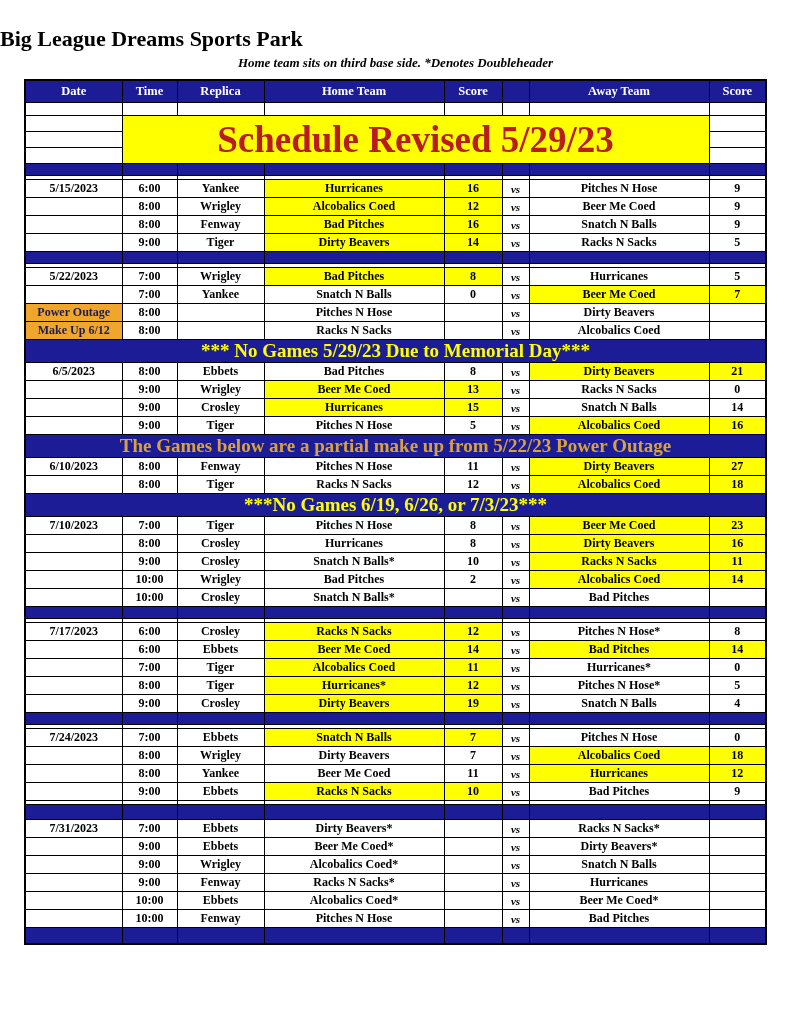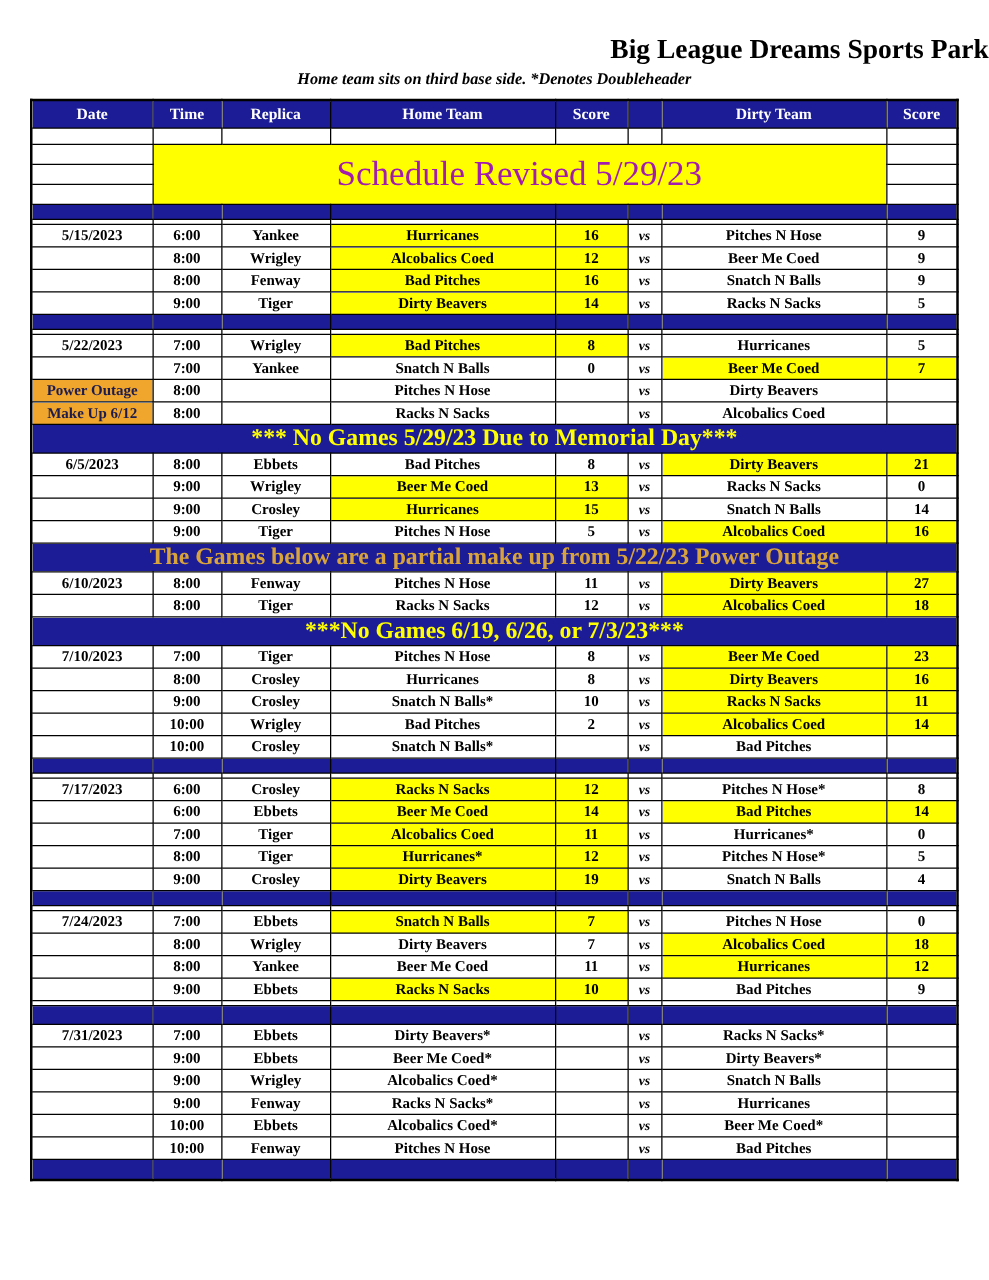--- a/index.html
+++ b/index.html
@@ -4,21 +4,21 @@
 <style>
   html, body {
     margin: 0; padding: 0;
     width: 791px; height: 1024px;
     background: #ffffff;
     font-family: "Liberation Serif", "DejaVu Serif", serif;
     overflow: hidden;
   }
   .page { padding-top: 25px; }
   .title {
-    margin: 0; text-align: right;
+    margin: 0; text-align: left;
     font-size: 22px; line-height: 28px; font-weight: bold; color: #000;
   }
   .subtitle {
     margin: 0; text-align: center;
     font-size: 17px; line-height: 24px; font-weight: bold; color: #000;
   }
   .subnote {
     margin: 0; text-align: center;
     font-size: 13px; line-height: 20px; font-weight: bold; font-style: italic; color: #000;
   }
@@ -37,21 +37,21 @@
   }
   .sched th.hdr {
     background: var(--navy, #1c1c96);
     color: var(--header-text, #fff);
     height: 21px; font-size: 12.5px;
   }
   tr.r-empty td { height: 12px; }
   tr.r-banner td { height: 15px; }
   td.banner-cell {
     background: var(--highlight-yellow, #ffff00);
-    font-size: 28px; font-weight: normal; color: #a21caf;
+    font-size: 37px; font-weight: bold; color: #b91c1c;
   }
   tr.r-sep td { background: var(--navy, #1c1c96); height: 11px; }
   tr.r-sep.tall td { height: 14px; }
   tr.r-sep.bottom td { height: 15px; }
   tr.r-spacer td { height: 3px; }
   td.note-cell {
     background: var(--navy, #1c1c96);
     height: 16px; font-size: 19px;
   }
   td.note-yellow { color: var(--highlight-yellow, #ffff00); }
@@ -87,21 +87,21 @@
         <col style="width:57px">
     </colgroup>
     <thead id="sched-head">
         <tr>
           <th class="hdr">Date</th>
           <th class="hdr">Time</th>
           <th class="hdr">Replica</th>
           <th class="hdr">Home Team</th>
           <th class="hdr">Score</th>
           <th class="hdr"></th>
-          <th class="hdr">Dirty Team</th>
+          <th class="hdr">Away Team</th>
           <th class="hdr">Score</th>
         </tr>
       </thead>
     <tbody id="sched-body">
         <tr class="r-empty">
           <td></td>
           <td></td>
           <td></td>
           <td></td>
           <td></td>

